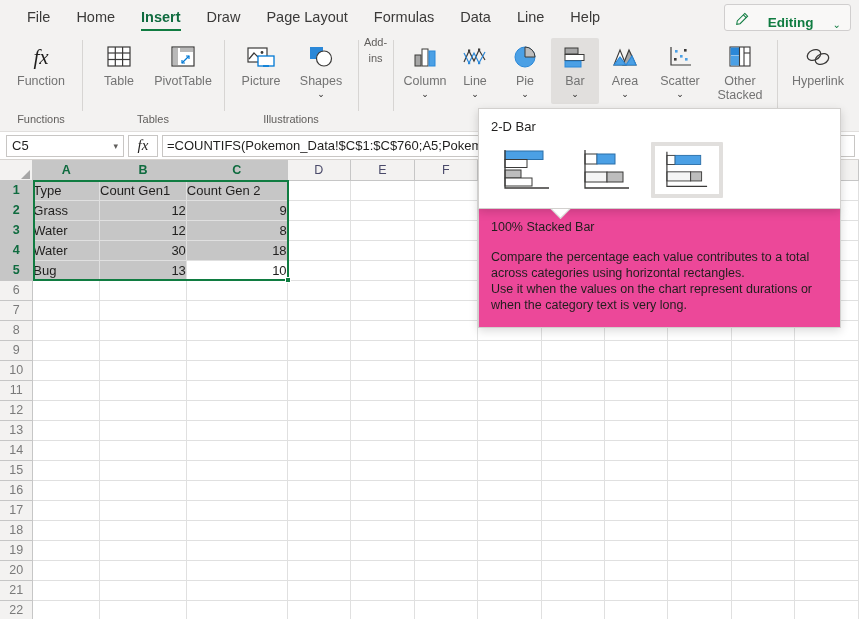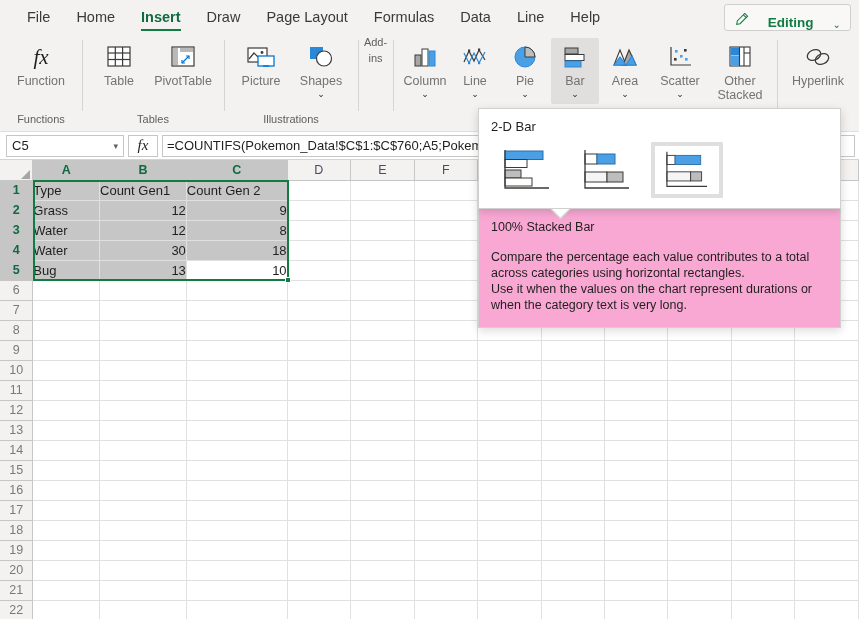--- a/index.html
+++ b/index.html
@@ -160,21 +160,21 @@
   }
   .gal-pointer::after {
     content:""; position:absolute; left:2px; top:-13px;
     width:17px; height:17px; background:#fff;
     border:1px solid #d2d0ce; transform:rotate(45deg);
   }
 
   
   .tooltip {
     position:absolute; left:478px; top:208px; width:363px;
-    background:#f9a8d4; border:1px solid #d2d0ce;
+    background:#ec4899; border:1px solid #d2d0ce;
     box-shadow:0 3px 9px rgba(0,0,0,0.14);
     z-index:39; padding:10px 22px 14px 12px;
     font-size:12.5px; color:#201f1e; line-height:16px;
   }
   .tt-title { margin-bottom:14px; }
   .tt-p { }
   .tt-p:last-child { margin-bottom:0; }
 </style>
 </head>
 <body>

